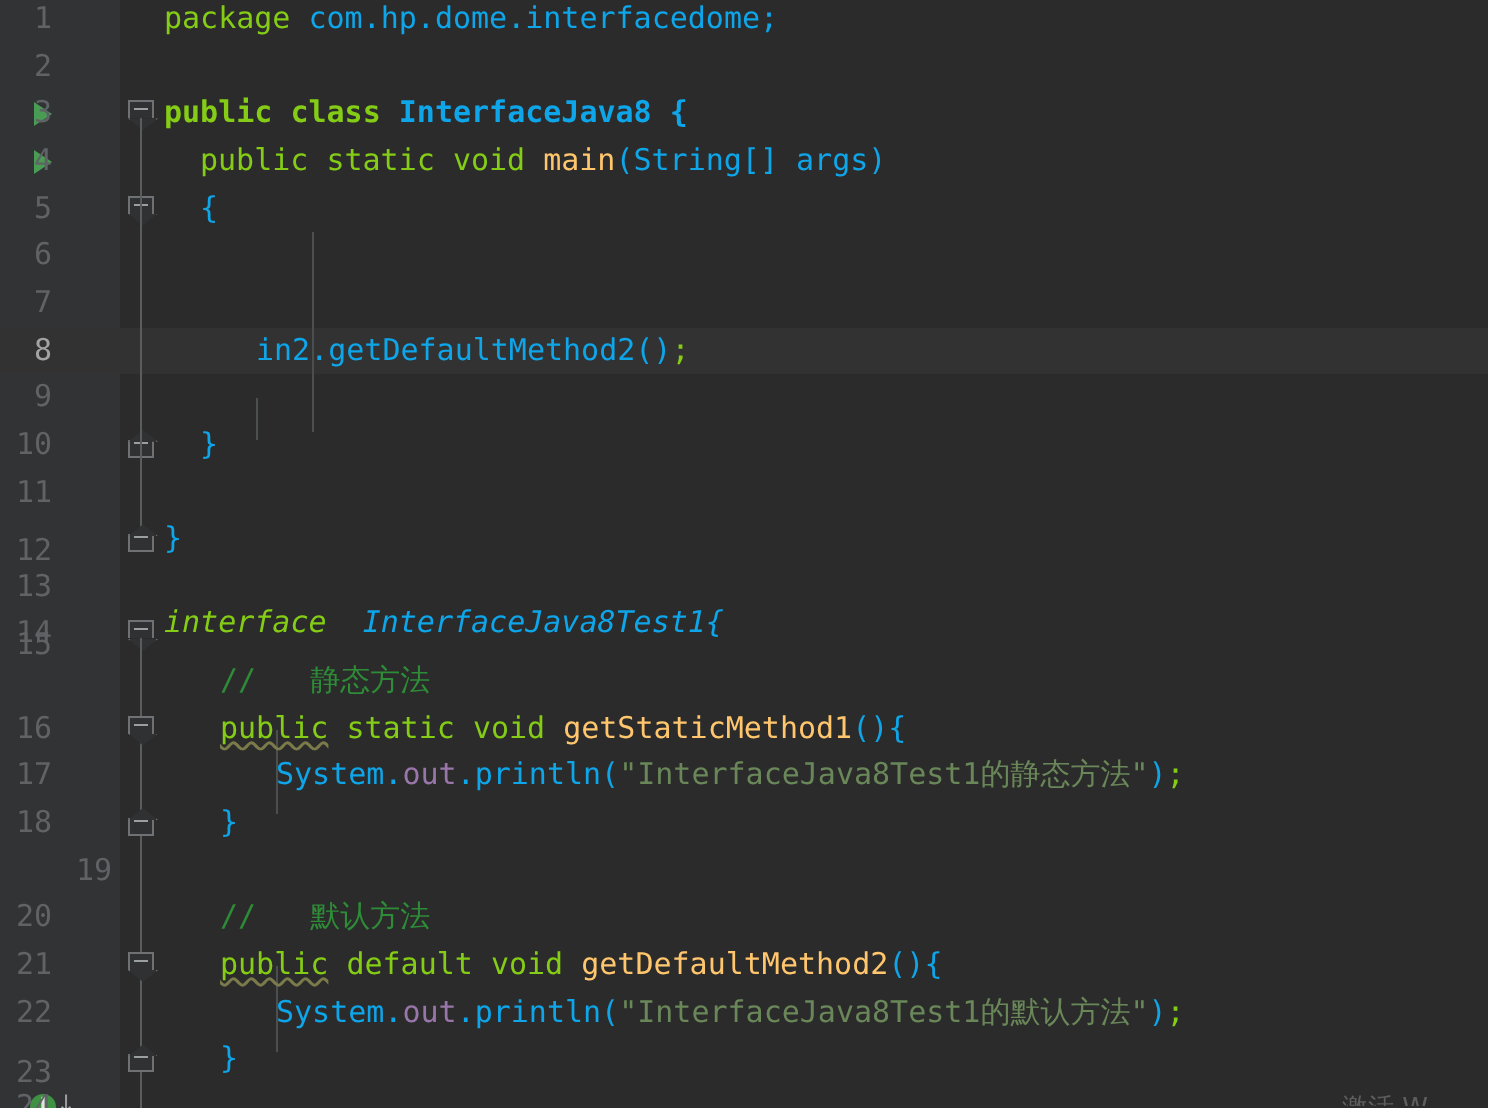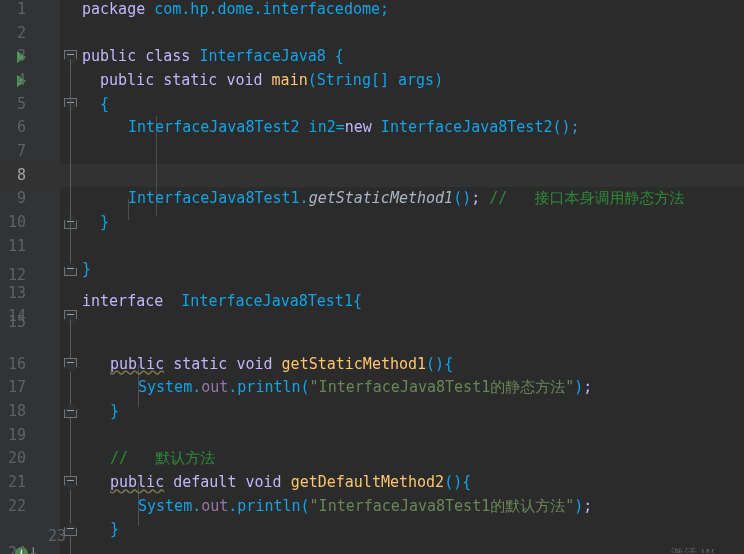--- a/index.html
+++ b/index.html
@@ -41,21 +41,21 @@
   }
   .code{
     position:absolute;left:82px;top:0;height:23.7px;
     white-space:pre;
     font-size:15px;line-height:23.7px;
     color:#a9b7c6;
     font-family:"DejaVu Sans Mono","Liberation Mono",monospace;
     letter-spacing:0px;
   }
   
-  .kw{color:#c4b5fd;}
+  .kw{color:#84cc16;}
   .txt{color:#0ea5e9;}
   .str{color:#6a8759;}
   .cmt2{color:#2e8b37;}
   .fn{color:#ffc66d;}
   .fld{color:#9876aa;}
   .mi{font-style:italic;}
   .err{
     text-decoration:underline wavy #b74040;
     text-decoration-skip-ink:none;
   }
@@ -185,38 +185,38 @@
       <span class="minus"></span>
     </div>
 
   <div class="indent" style="left: 156px; top: 116.25px; height: 99.33px;"></div>
   <div class="indent" style="left: 128px; top: 199.2px; height: 21.285px;"></div>
   <div class="indent" style="left: 138px; top: 364.75px; height: 42.57px;"></div>
   <div class="indent" style="left: 138px; top: 483px; height: 42.57px;"></div>
 
   <div class="code" style="top: -2px;"><span class="kw">package</span><span class="txt"> com.hp.dome.interfacedome;</span></div>
 
-  <div class="code" style="top: 45.3px;"><span class="kw">public</span><span class="txt"> </span><span class="kw">class</span><span class="txt"> InterfaceJava8 {</span></div>
+  <div class="code" style="top: 45.3px; font-weight: bold;"><span class="kw">public</span><span class="txt"> </span><span class="kw">class</span><span class="txt"> InterfaceJava8 {</span></div>
 
   <div class="code" style="top: 68.95px; left: 100px;"><span class="kw">public</span><span class="txt"> </span><span class="kw">static</span><span class="txt"> </span><span class="kw">void</span><span class="txt"> </span><span class="fn">main</span><span class="txt">(String[] args)</span></div>
 
   <div class="code" style="top: 92.6px; left: 100px;"><span class="txt">{</span></div>
 
-  <div class="code" style="top: 116.25px; left: 128px;"><span class="txt">InterfaceJava8Test2 in2=</span><span class="kw">new</span><span class="txt"> InterfaceJava8Test2();</span></div>
-
-
-
-  <div class="code" style="top: 187.2px; left: 128px;"><span class="txt">InterfaceJava8Test1.</span><span class="mi" style="color:#a9b7c6">getStaticMethod1</span><span class="txt">()</span><span class="kw">;</span><span class="cmt2"> //   接口本身调用静态方法</span></div>
+
+
+  <div class="code" style="top: 163.55px; left: 128px;"><span class="txt">in2.getDefaultMethod2()</span><span class="kw">;</span></div>
+
 
   <div class="code" style="top: 210.85px; left: 100px;"><span class="txt">}</span></div>
 
   <div class="code" style="top: 258.15px;"><span class="txt">}</span></div>
 
-  <div class="code" style="top: 290px;"><span class="kw">interface</span><span class="txt">  InterfaceJava8Test1{</span></div>
-
+  <div class="code" style="top: 300px; font-style: italic;"><span class="kw">interface</span><span class="txt">  InterfaceJava8Test1{</span></div>
+
+  <div class="code" style="top: 329.1px; left: 110px;"><span class="cmt2">//   静态方法</span></div>
 
   <div class="code" style="top: 352.75px; left: 110px;"><span class="kw warn">public</span><span class="txt"> </span><span class="kw">static</span><span class="txt"> </span><span class="kw">void</span><span class="txt"> </span><span class="fn">getStaticMethod1</span><span class="txt">(){</span></div>
 
   <div class="code" style="top: 376.4px; left: 138px;"><span class="txt">System.</span><span class="fld">out</span><span class="txt">.println(</span><span class="str">"InterfaceJava8Test1的静态方法"</span><span class="txt">)</span><span class="kw">;</span></div>
 
   <div class="code" style="top: 400.05px; left: 110px;"><span class="txt">}</span></div>
 
   <div class="code" style="top: 447.35px; left: 110px;"><span class="cmt2">//   默认方法</span></div>
 
   <div class="code" style="top: 471px; left: 110px;"><span class="kw warn">public</span><span class="txt"> </span><span class="kw">default</span><span class="txt"> </span><span class="kw">void</span><span class="txt"> </span><span class="fn">getDefaultMethod2</span><span class="txt">(){</span></div>
@@ -236,20 +236,20 @@
     <div class="lineno" style="top: 187.2px;">9</div>
     <div class="lineno" style="top: 210.85px;">10</div>
     <div class="lineno" style="top: 234.5px;">11</div>
     <div class="lineno" style="top: 264px;">12</div>
     <div class="lineno" style="top: 281.8px;">13</div>
     <div class="lineno" style="top: 305.45px;">14</div>
     <div class="lineno" style="top: 311px;">15</div>
     <div class="lineno" style="top: 352.75px;">16</div>
     <div class="lineno" style="top: 376.4px;">17</div>
     <div class="lineno" style="top: 400.05px;">18</div>
-    <div class="lineno" style="top: 423.7px;">19</div>
+    <div class="lineno" style="top: 423.7px; margin-left: 30px;">19</div>
     <div class="lineno" style="top: 447.35px;">20</div>
     <div class="lineno" style="top: 471px;">21</div>
     <div class="lineno" style="top: 494.65px;">22</div>
-    <div class="lineno" style="top: 525px; padding-left: 40px;">23</div>
+    <div class="lineno" style="top: 525px;">23</div>
     <div class="lineno" style="top: 541.95px;">24</div>
     <div class="watermark2" style="top: 545px;">激活 W</div>
   </div>
 
 </body></html>

